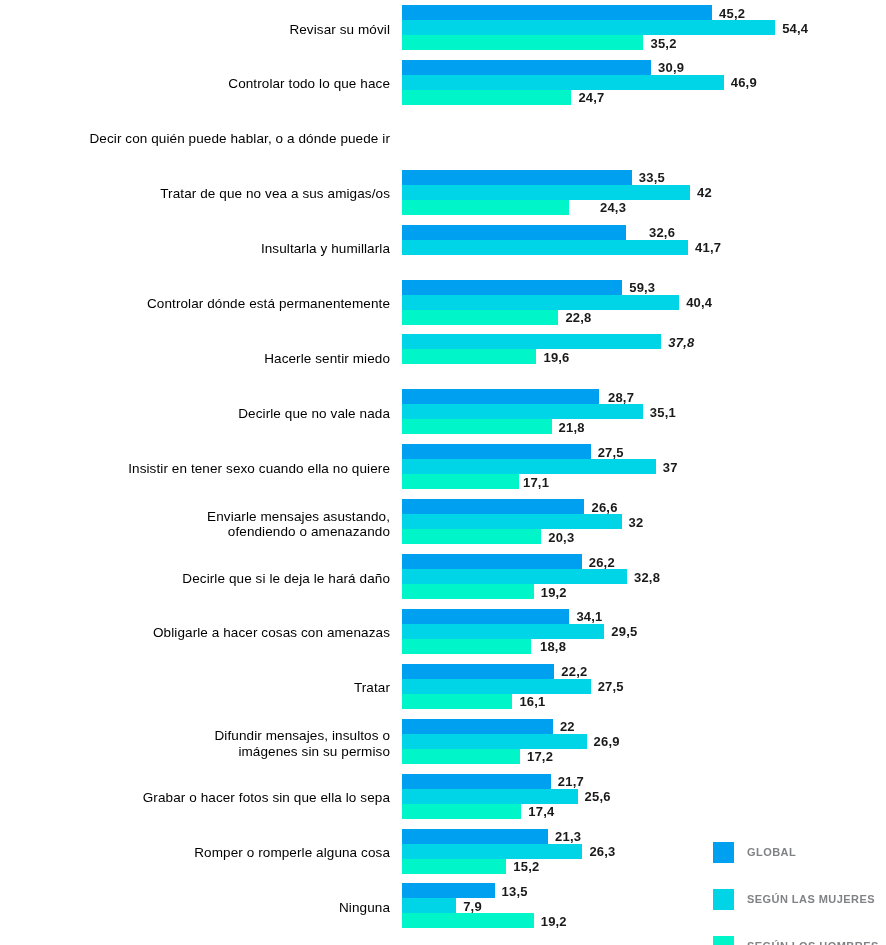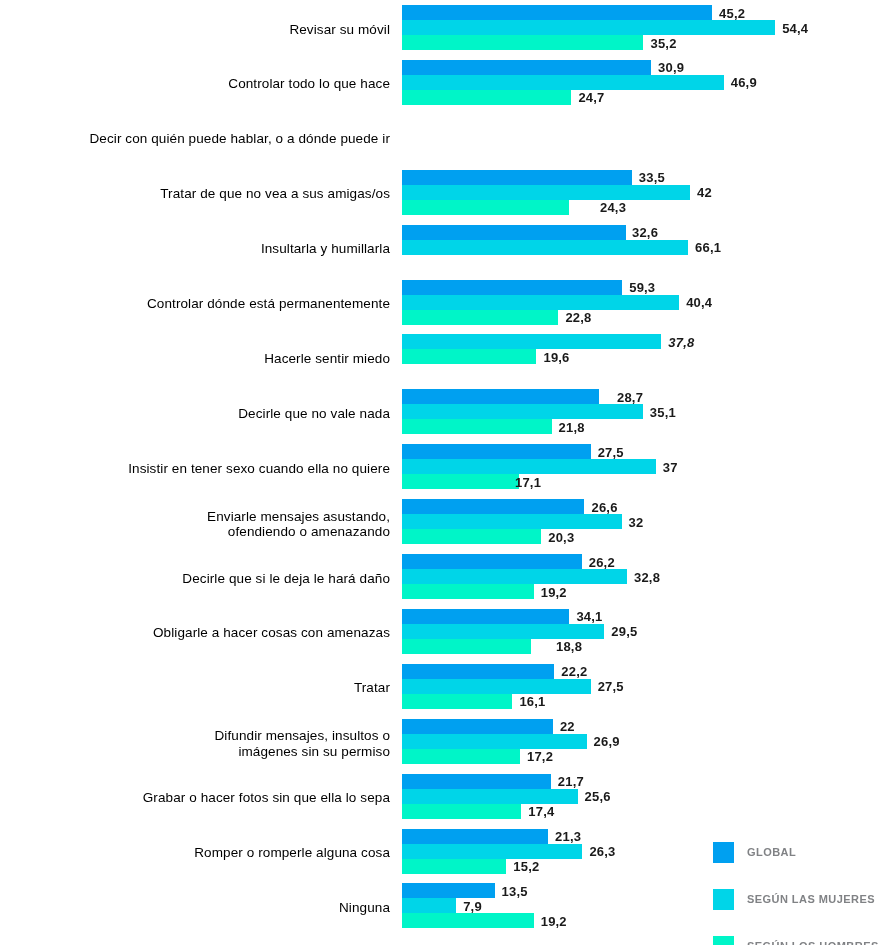--- a/index.html
+++ b/index.html
@@ -173,25 +173,25 @@
             <div class="bar" style="width: 166.698px; background: rgb(0, 245, 200);"></div>
             <span class="bar-value" style="left: 182px; margin-left: 16px;">24,3</span>
           </div>
         </div>
       </div>
       <div class="group" style="top: 224.6px;">
         <div class="cat-label">Insultarla y humillarla</div>
         <div class="bars">
           <div class="bar-row">
             <div class="bar" style="width: 223.636px; background: rgb(0, 160, 240);"></div>
-            <span class="bar-value" style="left: 230px; text-align: center;">32,6</span>
+            <span class="bar-value" style="left: 247px; text-align: center;">32,6</span>
           </div>
           <div class="bar-row">
             <div class="bar" style="width: 286.062px; background: rgb(0, 213, 232);"></div>
-            <span class="bar-value" style="left: 293.062px;">66,1</span>
+            <span class="bar-value" style="left: 293.062px;">41,7</span>
           </div>
         </div>
       </div>
       <div class="group" style="top: 279.5px;">
         <div class="cat-label">Controlar dónde está permanentemente</div>
         <div class="bars">
           <div class="bar-row">
             <div class="bar" style="width: 220.206px; background: rgb(0, 160, 240);"></div>
             <span class="bar-value" style="left: 227.206px;">59,3</span>
           </div>
@@ -216,21 +216,21 @@
             <div class="bar" style="width: 134.456px; background: rgb(0, 245, 200);"></div>
             <span class="bar-value" style="left: 141.456px;">19,6</span>
           </div>
         </div>
       </div>
       <div class="group" style="top: 389.3px;">
         <div class="cat-label">Decirle que no vale nada</div>
         <div class="bars">
           <div class="bar-row">
             <div class="bar" style="width: 196.882px; background: rgb(0, 160, 240);"></div>
-            <span class="bar-value" style="left: 215px; text-align: center;">28,7</span>
+            <span class="bar-value" style="left: 206px; text-align: center;">28,7</span>
           </div>
           <div class="bar-row">
             <div class="bar" style="width: 240.786px; background: rgb(0, 213, 232);"></div>
             <span class="bar-value" style="left: 247.786px;">35,1</span>
           </div>
           <div class="bar-row">
             <div class="bar" style="width: 149.548px; background: rgb(0, 245, 200);"></div>
             <span class="bar-value" style="left: 156.548px;">21,8</span>
           </div>
         </div>
@@ -241,21 +241,21 @@
           <div class="bar-row">
             <div class="bar" style="width: 188.65px; background: rgb(0, 160, 240);"></div>
             <span class="bar-value" style="left: 195.65px;">27,5</span>
           </div>
           <div class="bar-row">
             <div class="bar" style="width: 253.82px; background: rgb(0, 213, 232);"></div>
             <span class="bar-value" style="left: 260.82px;">37</span>
           </div>
           <div class="bar-row">
             <div class="bar" style="width: 117.306px; background: rgb(0, 245, 200);"></div>
-            <span class="bar-value" style="left: 113px;">17,1</span>
+            <span class="bar-value" style="left: 121px;">17,1</span>
           </div>
         </div>
       </div>
       <div class="group" style="top: 499.1px;">
         <div class="cat-label">Enviarle mensajes asustando,
 ofendiendo o amenazando</div>
         <div class="bars">
           <div class="bar-row">
             <div class="bar" style="width: 182.476px; background: rgb(0, 160, 240);"></div>
             <span class="bar-value" style="left: 189.476px;">26,6</span>
@@ -293,21 +293,21 @@
           <div class="bar-row">
             <div class="bar" style="width: 167.384px; background: rgb(0, 160, 240);"></div>
             <span class="bar-value" style="left: 174.384px;">34,1</span>
           </div>
           <div class="bar-row">
             <div class="bar" style="width: 202.37px; background: rgb(0, 213, 232);"></div>
             <span class="bar-value" style="left: 209.37px;">29,5</span>
           </div>
           <div class="bar-row">
             <div class="bar" style="width: 128.968px; background: rgb(0, 245, 200);"></div>
-            <span class="bar-value" style="left: 154px;">18,8</span>
+            <span class="bar-value" style="left: 138px;">18,8</span>
           </div>
         </div>
       </div>
       <div class="group" style="top: 663.8px;">
         <div class="cat-label">Tratar</div>
         <div class="bars">
           <div class="bar-row">
             <div class="bar" style="width: 152.292px; background: rgb(0, 160, 240);"></div>
             <span class="bar-value" style="left: 159.292px;">22,2</span>
           </div>

